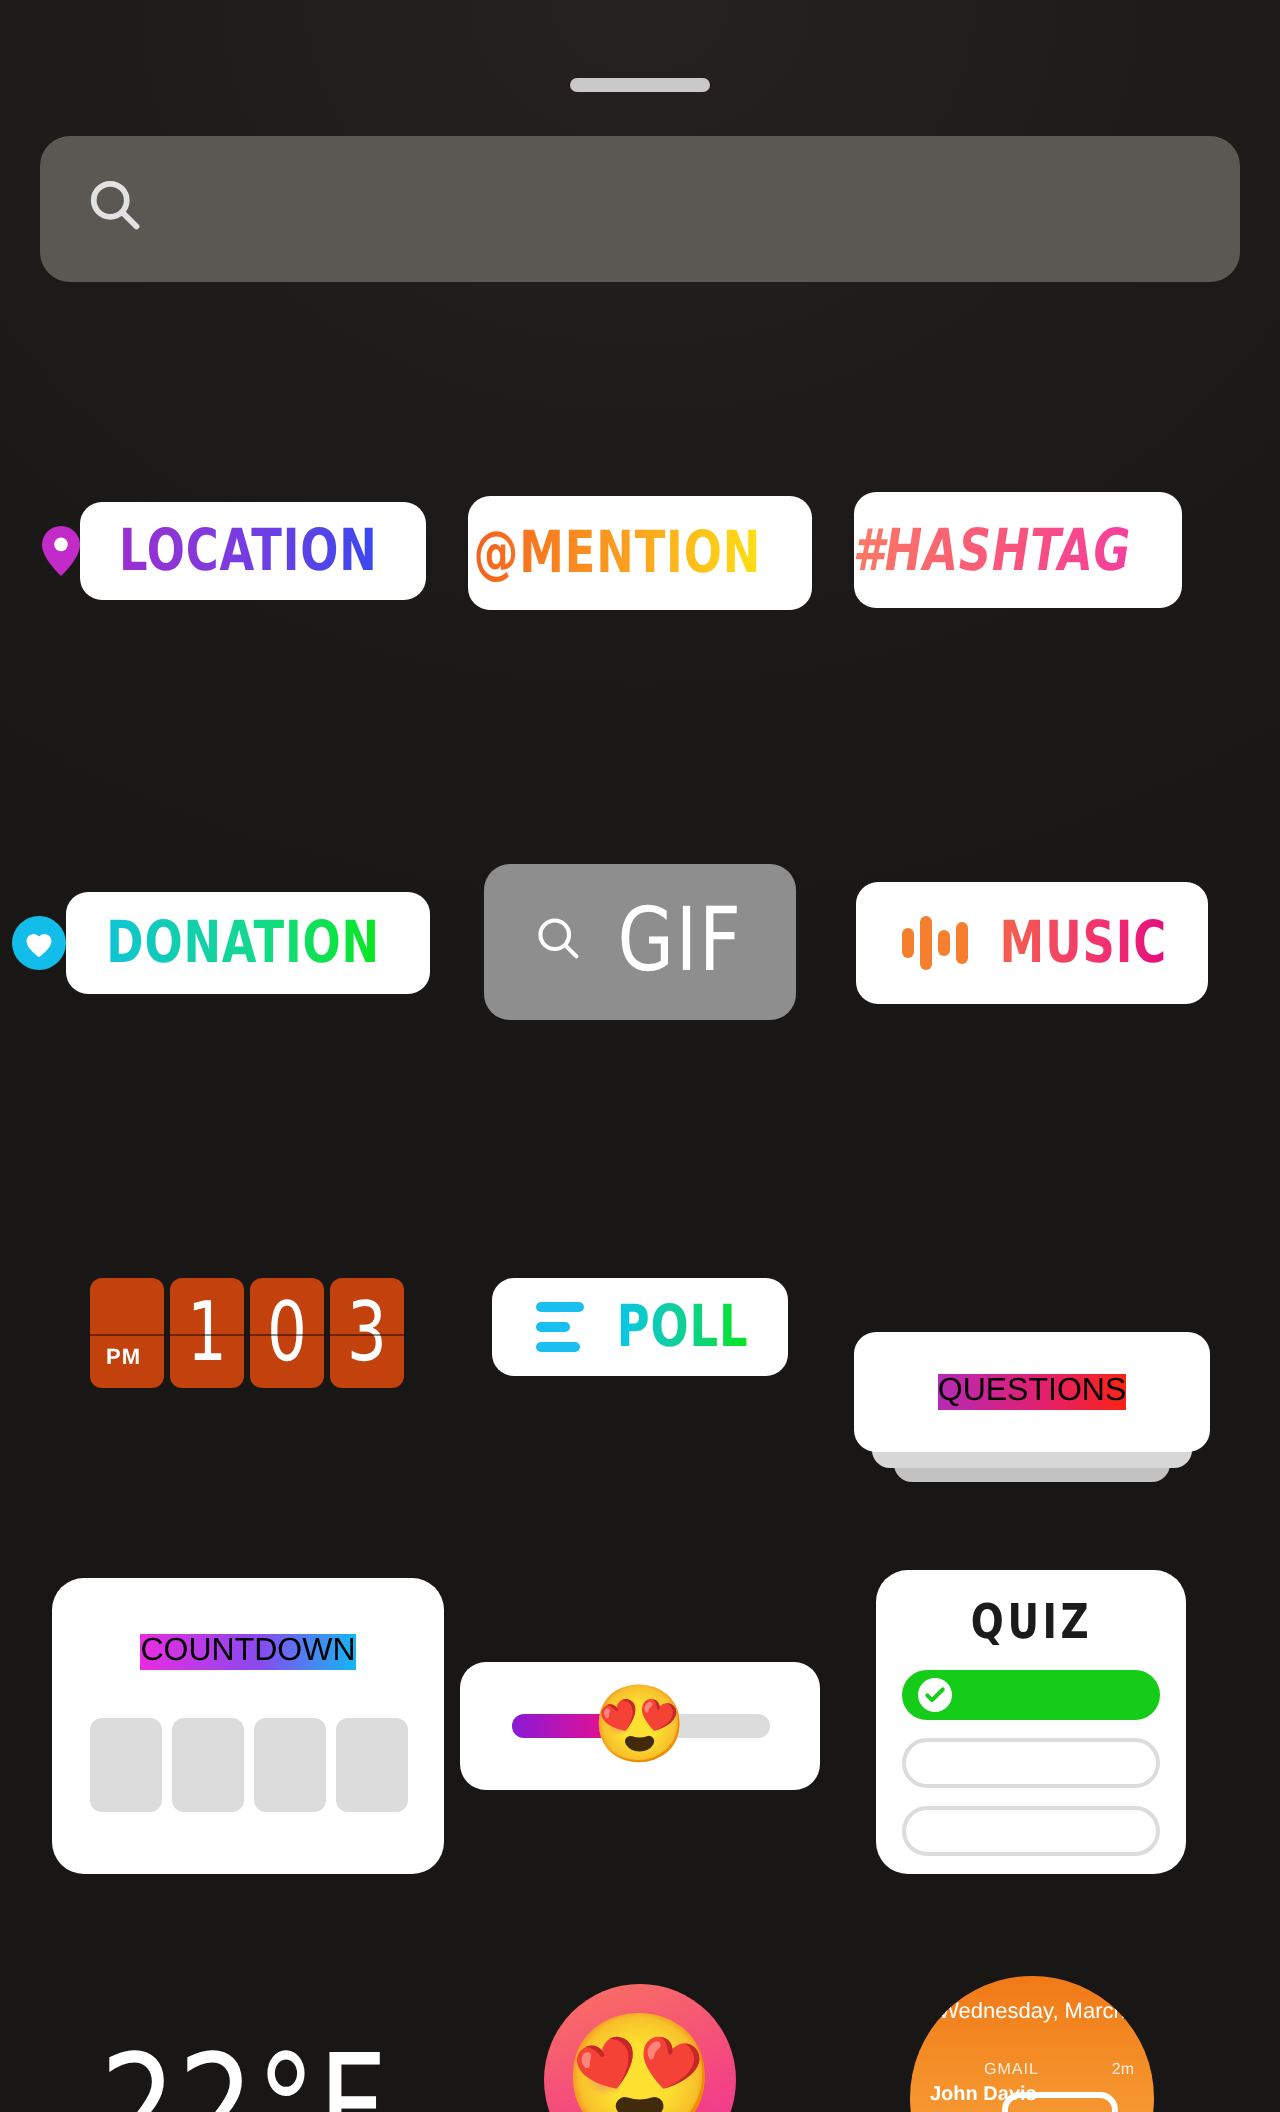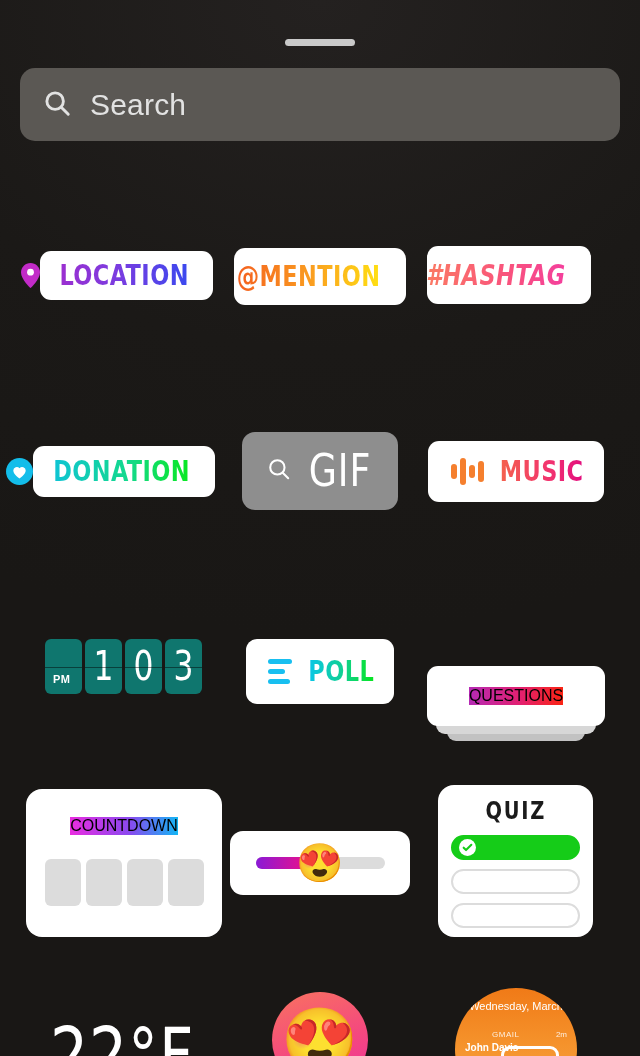--- a/index.html
+++ b/index.html
@@ -91,37 +91,37 @@
     font-size:44px; font-weight:400; color:#fff; letter-spacing:1px;
     transform:scaleX(.92); line-height:1;
   }
   #st-music    { left:428px; top:441px; width:176px; height:61px; }
 
   
   #st-time {
     position:absolute; left:45px; top:639px; width:158px; height:55px;
     display:flex; gap:3px;
   }
-  .clk { width:37px; height:55px; border-radius:6px; background:#0f766e;
+  .clk { width:37px; height:55px; border-radius:6px; background:#c2410c;
          position:relative; overflow:hidden; }
   .clk::after {
     content:""; position:absolute; left:0; right:0; top:50%;
     height:1px; background:rgba(0,0,0,.45);
   }
   .clk .d {
     position:absolute; inset:0;
     display:flex; align-items:center; justify-content:center;
     font-family:"DejaVu Sans Condensed","Liberation Sans Narrow","Liberation Sans",sans-serif;
     font-size:41px; color:#fff; line-height:1; transform:scaleX(.85);
   }
   .clk .ampm {
     position:absolute; left:8px; bottom:9px;
     font-size:11px; font-weight:700; color:#fff; letter-spacing:.5px;
   }
-  #st-poll { left:246px; top:639px; width:148px; height:65px; }
+  #st-poll { left:246px; top:639px; width:148px; height:49px; }
 
   #st-questions {
     position:absolute; left:427px; top:638px; width:178px; height:60px;margin-top:28px;
   }
   #st-questions .qcard {
     position:absolute; left:0; top:0; width:178px; height:60px;
     background:#fff; border-radius:11px;
     display:flex; align-items:center; justify-content:center;
     z-index:3;
   }
@@ -240,21 +240,20 @@
 
 <div id="grabber"></div>
 
 <div id="search-bar">
   <span class="mag">
     <svg width="30" height="30" viewBox="0 0 24 24" fill="none">
       <circle cx="10.5" cy="10.5" r="6.6" stroke="#e2e2e2" stroke-width="2.3"></circle>
       <line x1="15.4" y1="15.4" x2="21" y2="21" stroke="#e2e2e2" stroke-width="2.3" stroke-linecap="round"></line>
     </svg>
   </span>
-  <span id="search-text">Search</span>
 </div>
 
 <div class="pill" id="st-location">
   <span class="pin-icon">
     <svg width="19" height="25" viewBox="0 0 19 25">
       <path d="M9.5 0C4.3 0 0 4.2 0 9.4c0 6.9 9.5 15.6 9.5 15.6S19 16.3 19 9.4C19 4.2 14.7 0 9.5 0z" fill="#c22bc8"></path>
       <circle cx="9.5" cy="9.2" r="3.4" fill="#ffffff"></circle>
     </svg>
   </span>
   <span class="lbl g-location">LOCATION</span>

